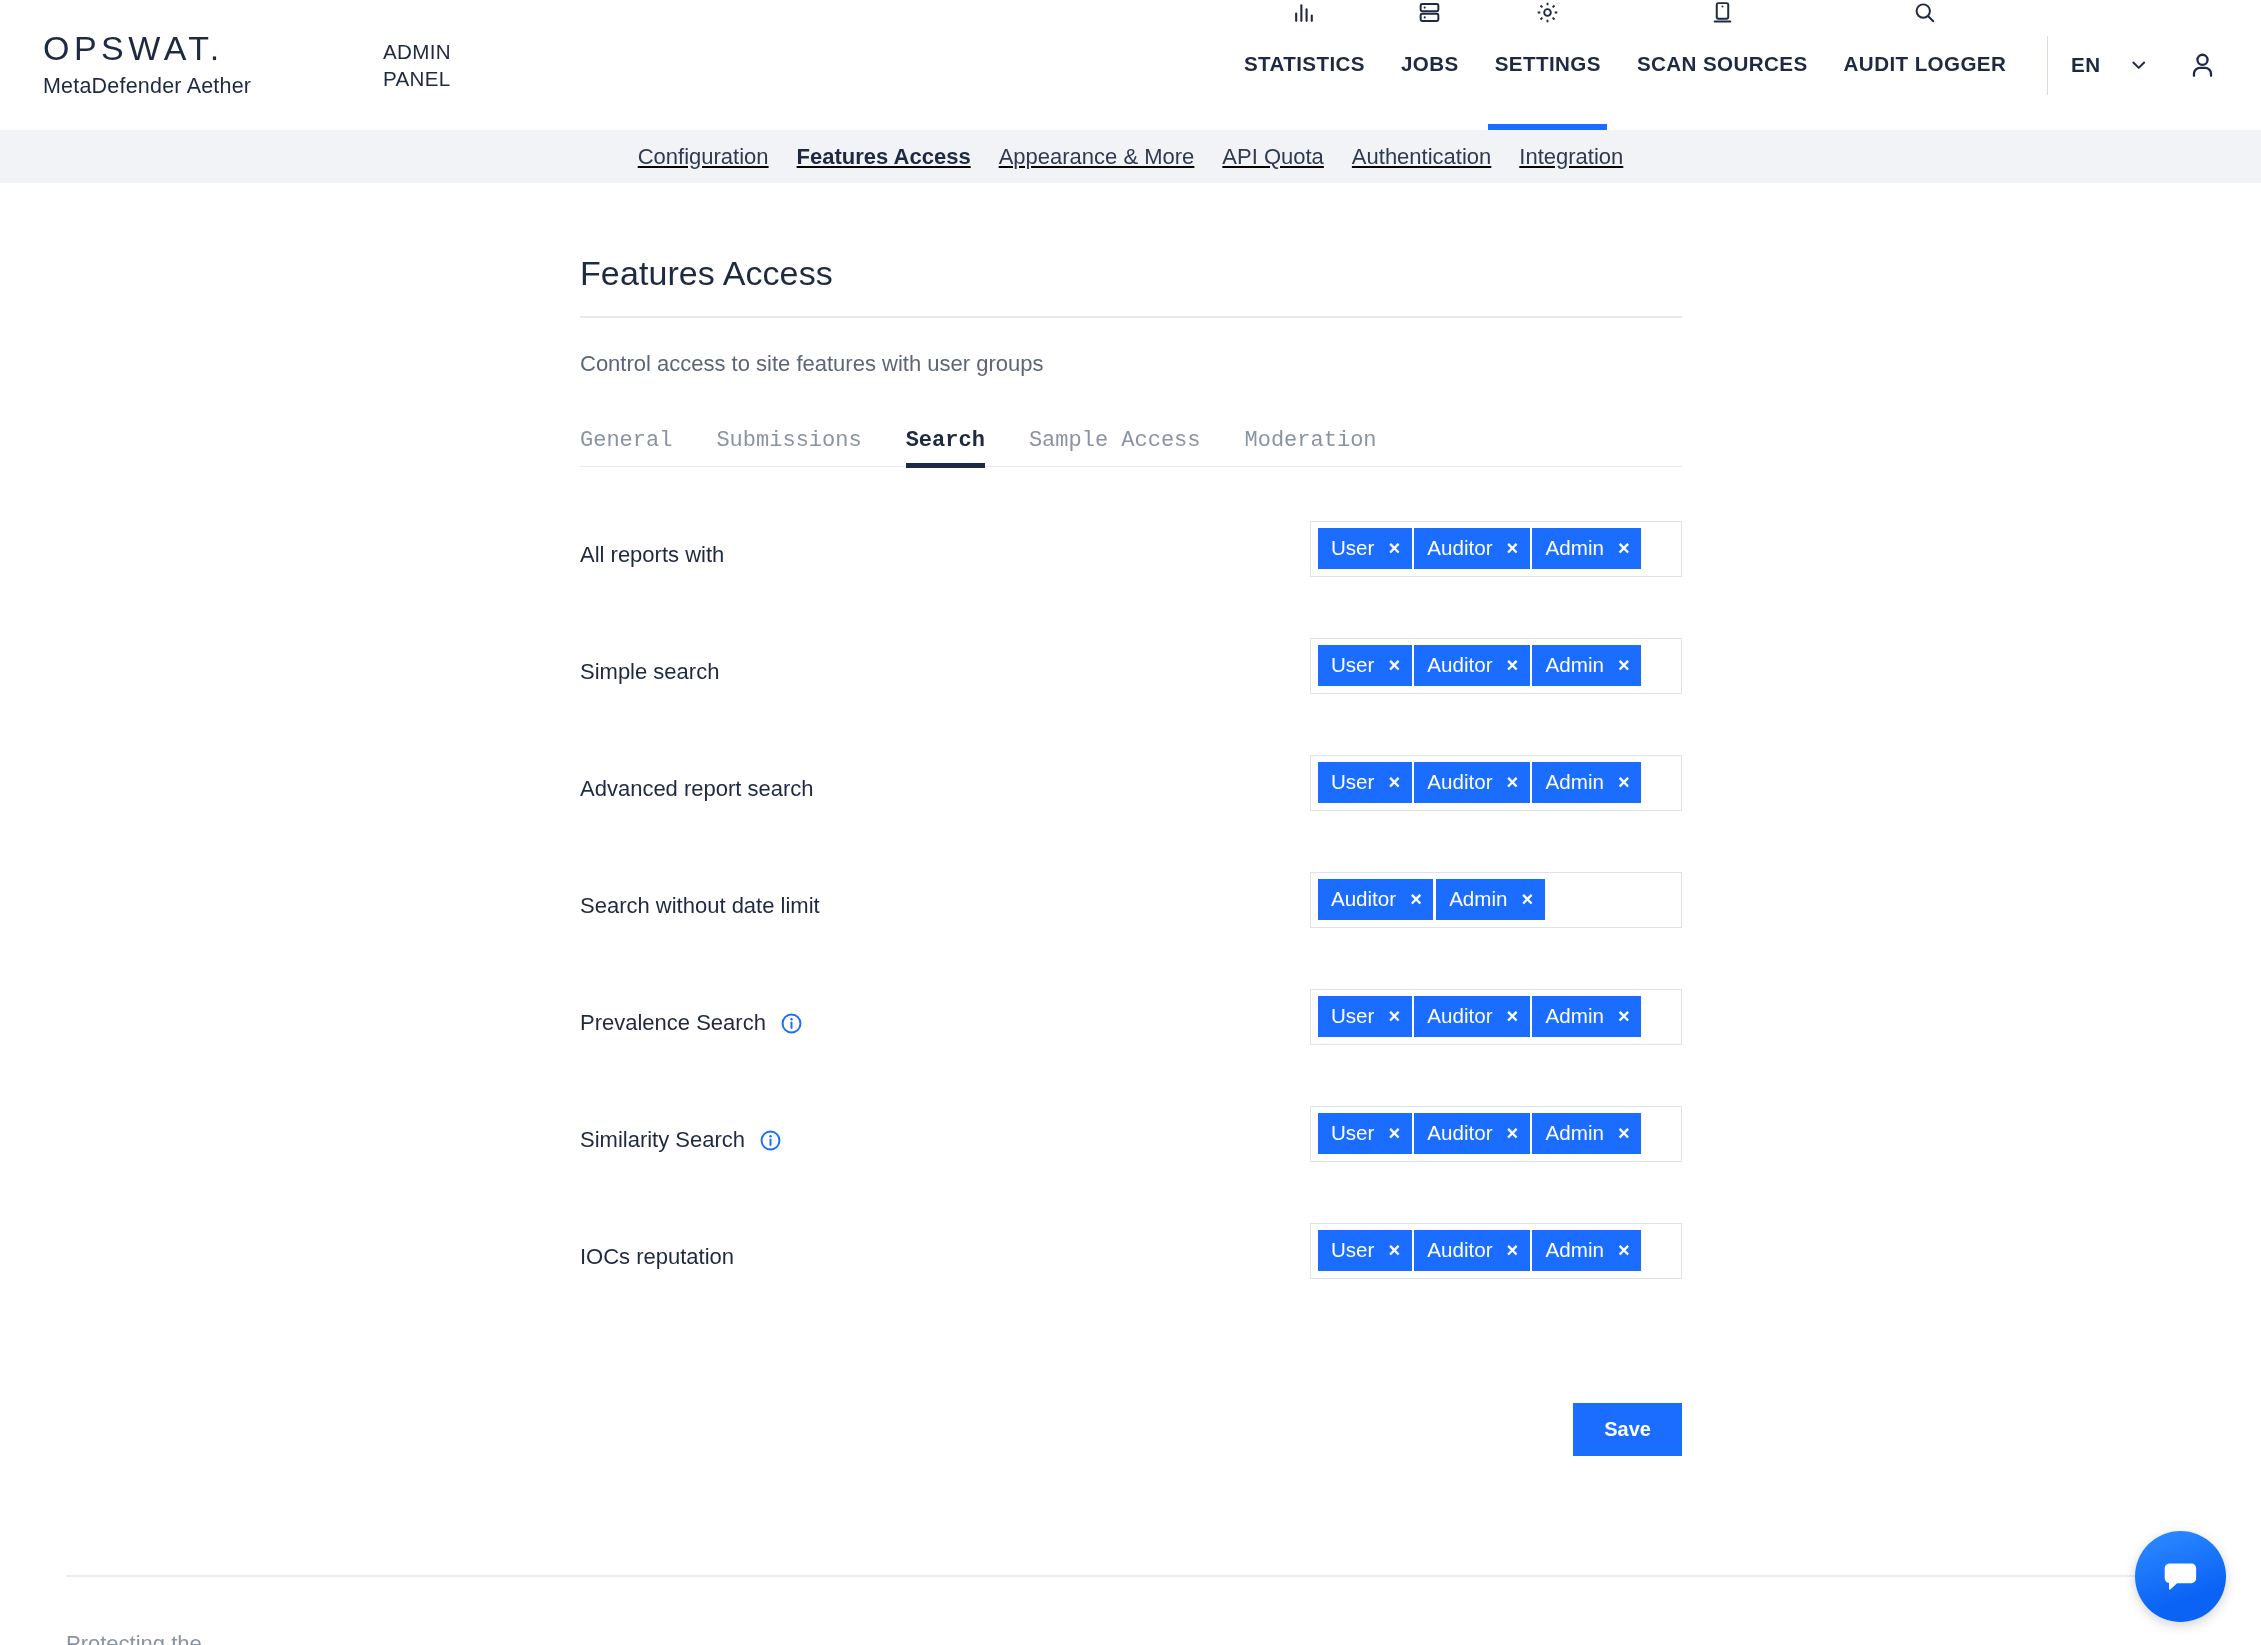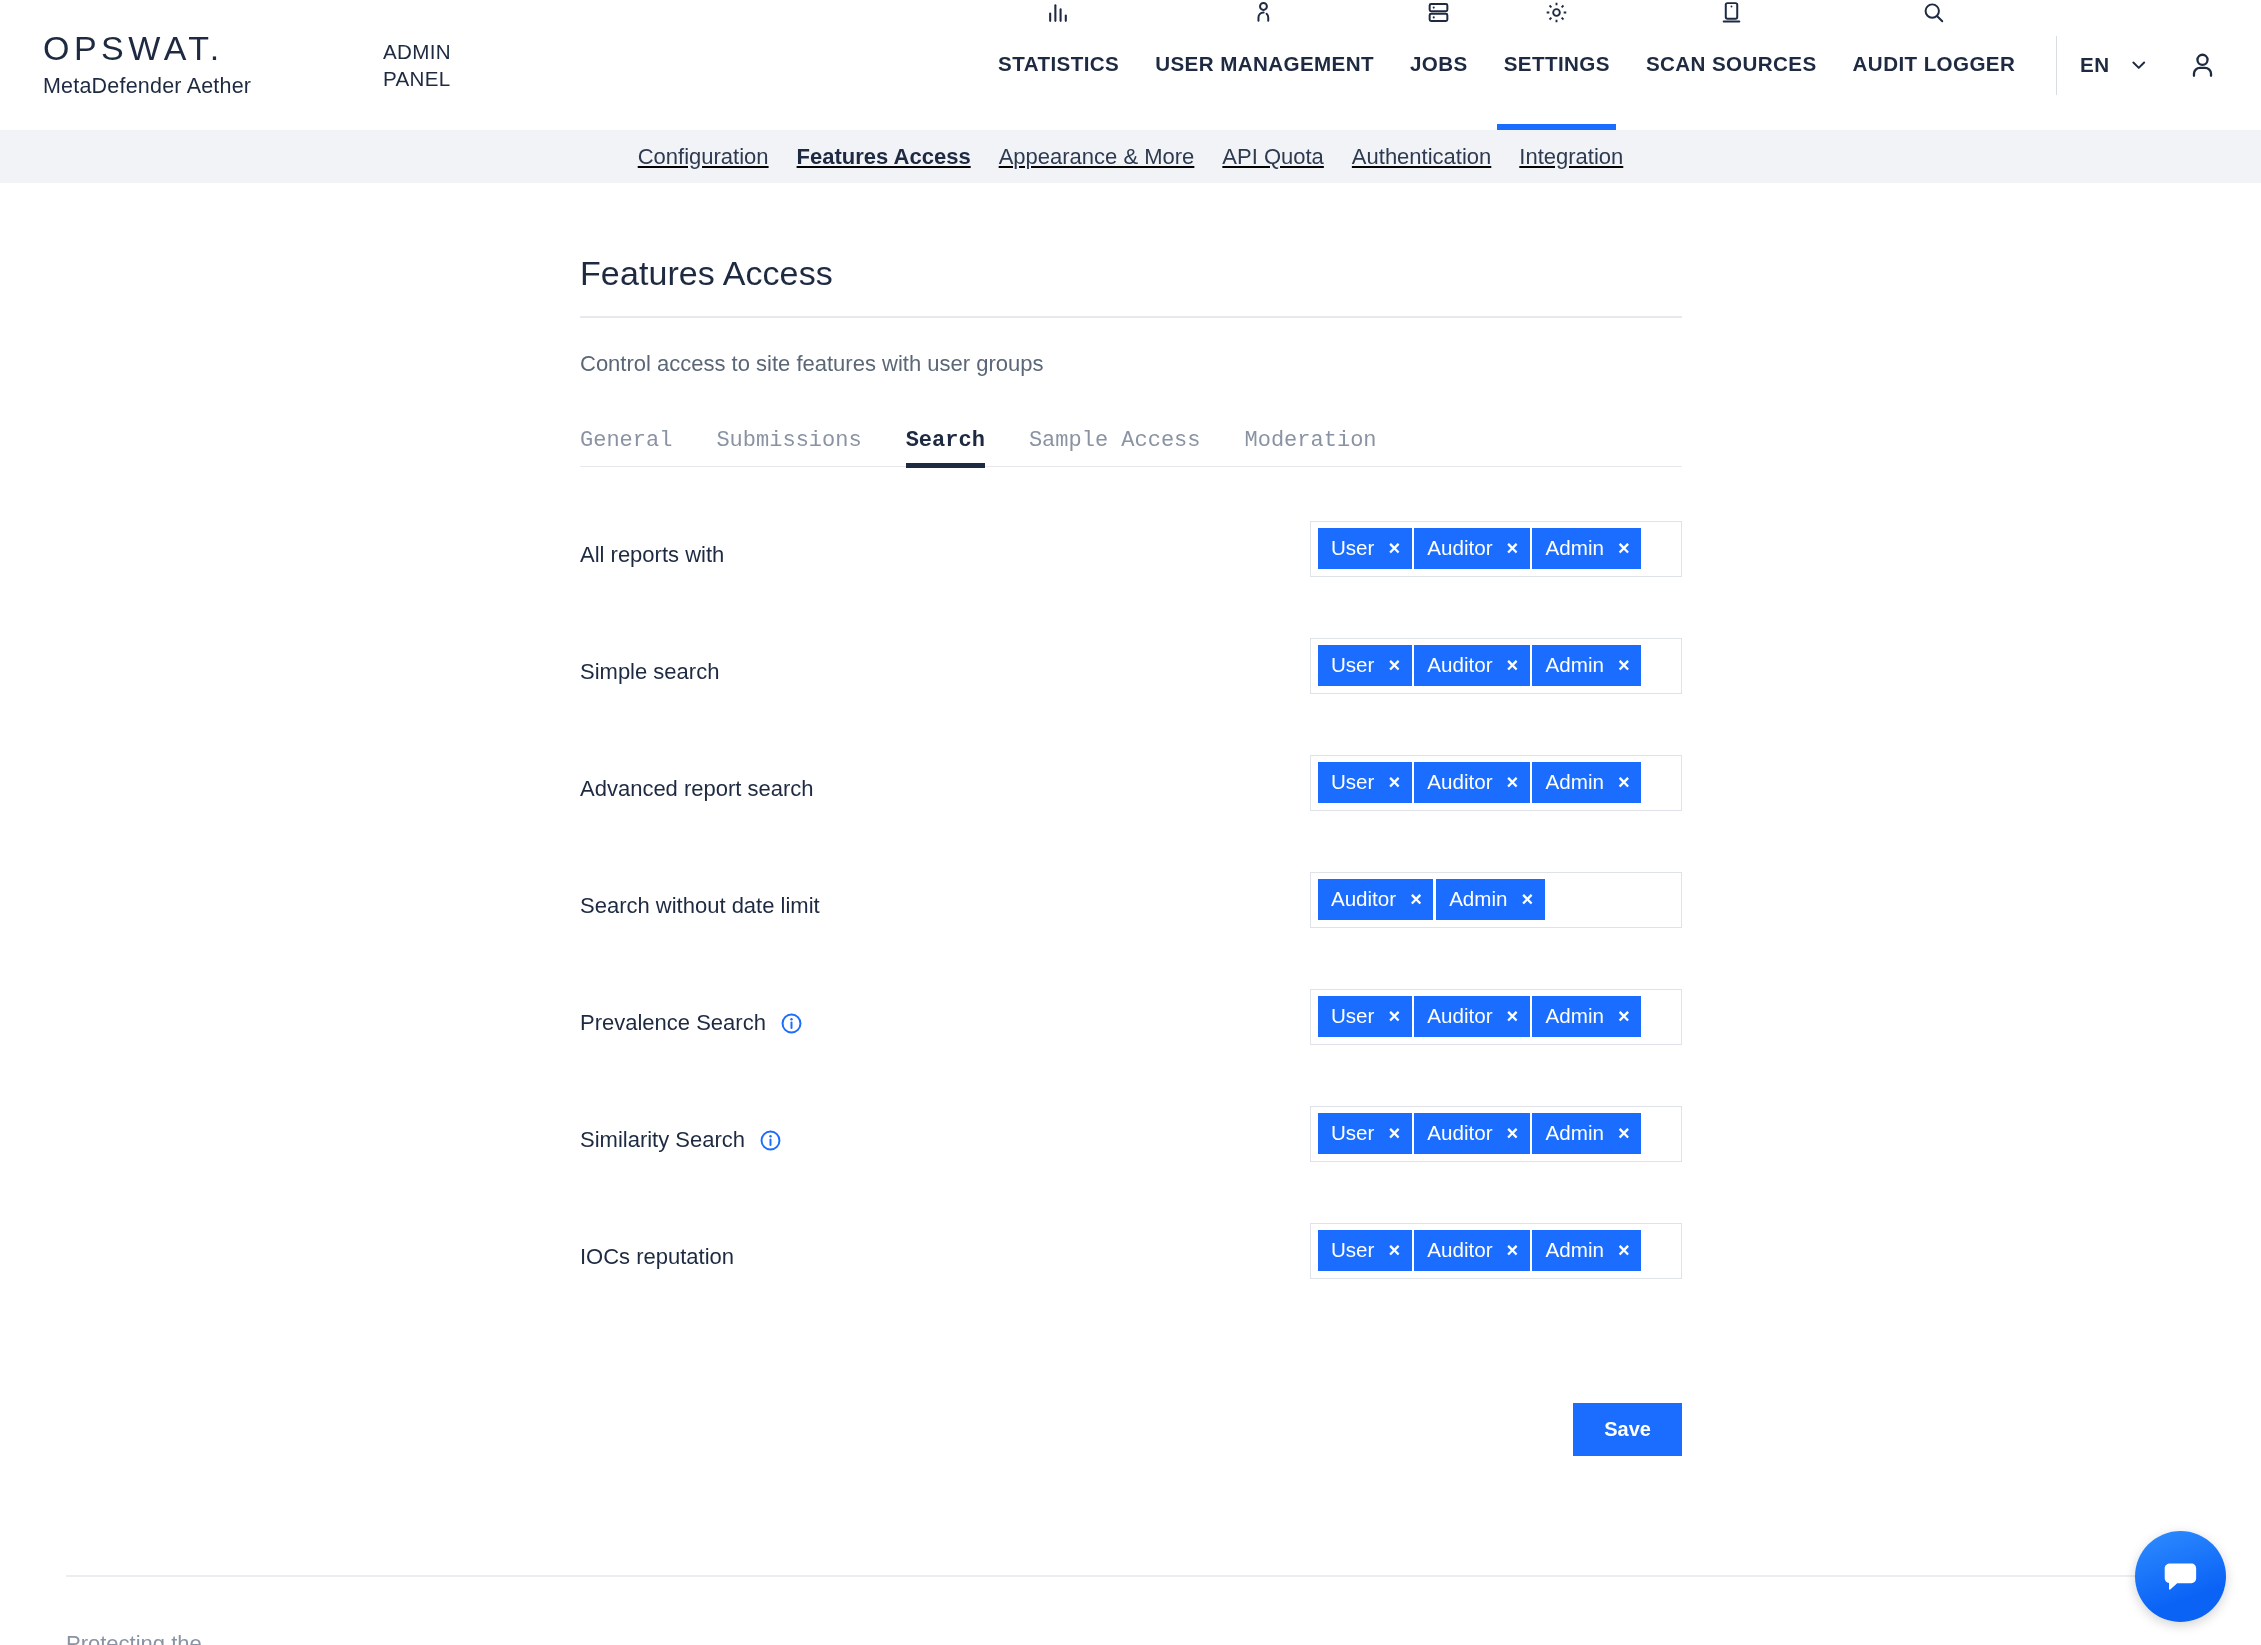--- a/index.html
+++ b/index.html
@@ -75,21 +75,21 @@
     position: absolute;
     left: 11.6px; right: 11.6px; bottom: 0;
     height: 5.8px;
     background: #1a6dff;
   }
   .navicon { display: flex; align-items: center; justify-content: center; }
   .navdivider {
     width: 0.8px; height: 59px; background: #d8dce5; margin: 0 23px 0 23px;
   }
   .lang {
-    display: flex; align-items: center; gap: 18px; cursor: pointer;
+    display: flex; align-items: center; gap: 27px; cursor: pointer;
   }
   .lang .label { font-size: 20.6px; font-weight: 600; color: #1d2a41; letter-spacing: 0.4px; }
   .avatar-btn { margin-left: 38px; cursor: pointer; display: flex; align-items: center; }
 
   
   .subnav {
     height: 53px;
     background: #f1f3f7;
     display: flex;
     align-items: center;
@@ -269,30 +269,20 @@
         <svg width="25" height="25" viewBox="0 0 24 24" fill="none" stroke="#1d2a41" stroke-width="2" stroke-linecap="round">
           <line x1="4" y1="13" x2="4" y2="20"></line>
             <line x1="9" y1="5" x2="9" y2="20"></line>
           <line x1="14" y1="9" x2="14" y2="20"></line>
             <line x1="19" y1="15" x2="19" y2="20"></line>
         </svg>
       </span>
       <span class="label">STATISTICS</span>
     </div>
 
-    <div class="navitem">
-      <span class="navicon">
-        <svg width="25" height="25" viewBox="0 0 24 24" fill="none" stroke="#1d2a41" stroke-width="1.9" stroke-linecap="round">
-          <circle cx="11" cy="6.2" r="3.3"></circle>
-          <path d="M6.2 20v-3.3a4.8 4.8 0 0 1 4.8-4.8h.2"></path>
-          <path d="M15.6 20v-3.3a4.8 4.8 0 0 0-1.6-3.5"></path>
-        </svg>
-      </span>
-      <span class="label">USER MANAGEMENT</span>
-    </div>
 
     <div class="navitem">
       <span class="navicon">
         <svg width="25" height="25" viewBox="0 0 24 24" fill="none" stroke="#1d2a41" stroke-width="1.9">
           <rect x="3.5" y="3.8" width="17" height="7" rx="1.4"></rect>
           <rect x="3.5" y="13.2" width="17" height="7" rx="1.4"></rect>
           <circle cx="7.4" cy="7.3" r="1" fill="#1d2a41" stroke="none"></circle>
           <circle cx="7.4" cy="16.7" r="1" fill="#1d2a41" stroke="none"></circle>
         </svg>
       </span>

